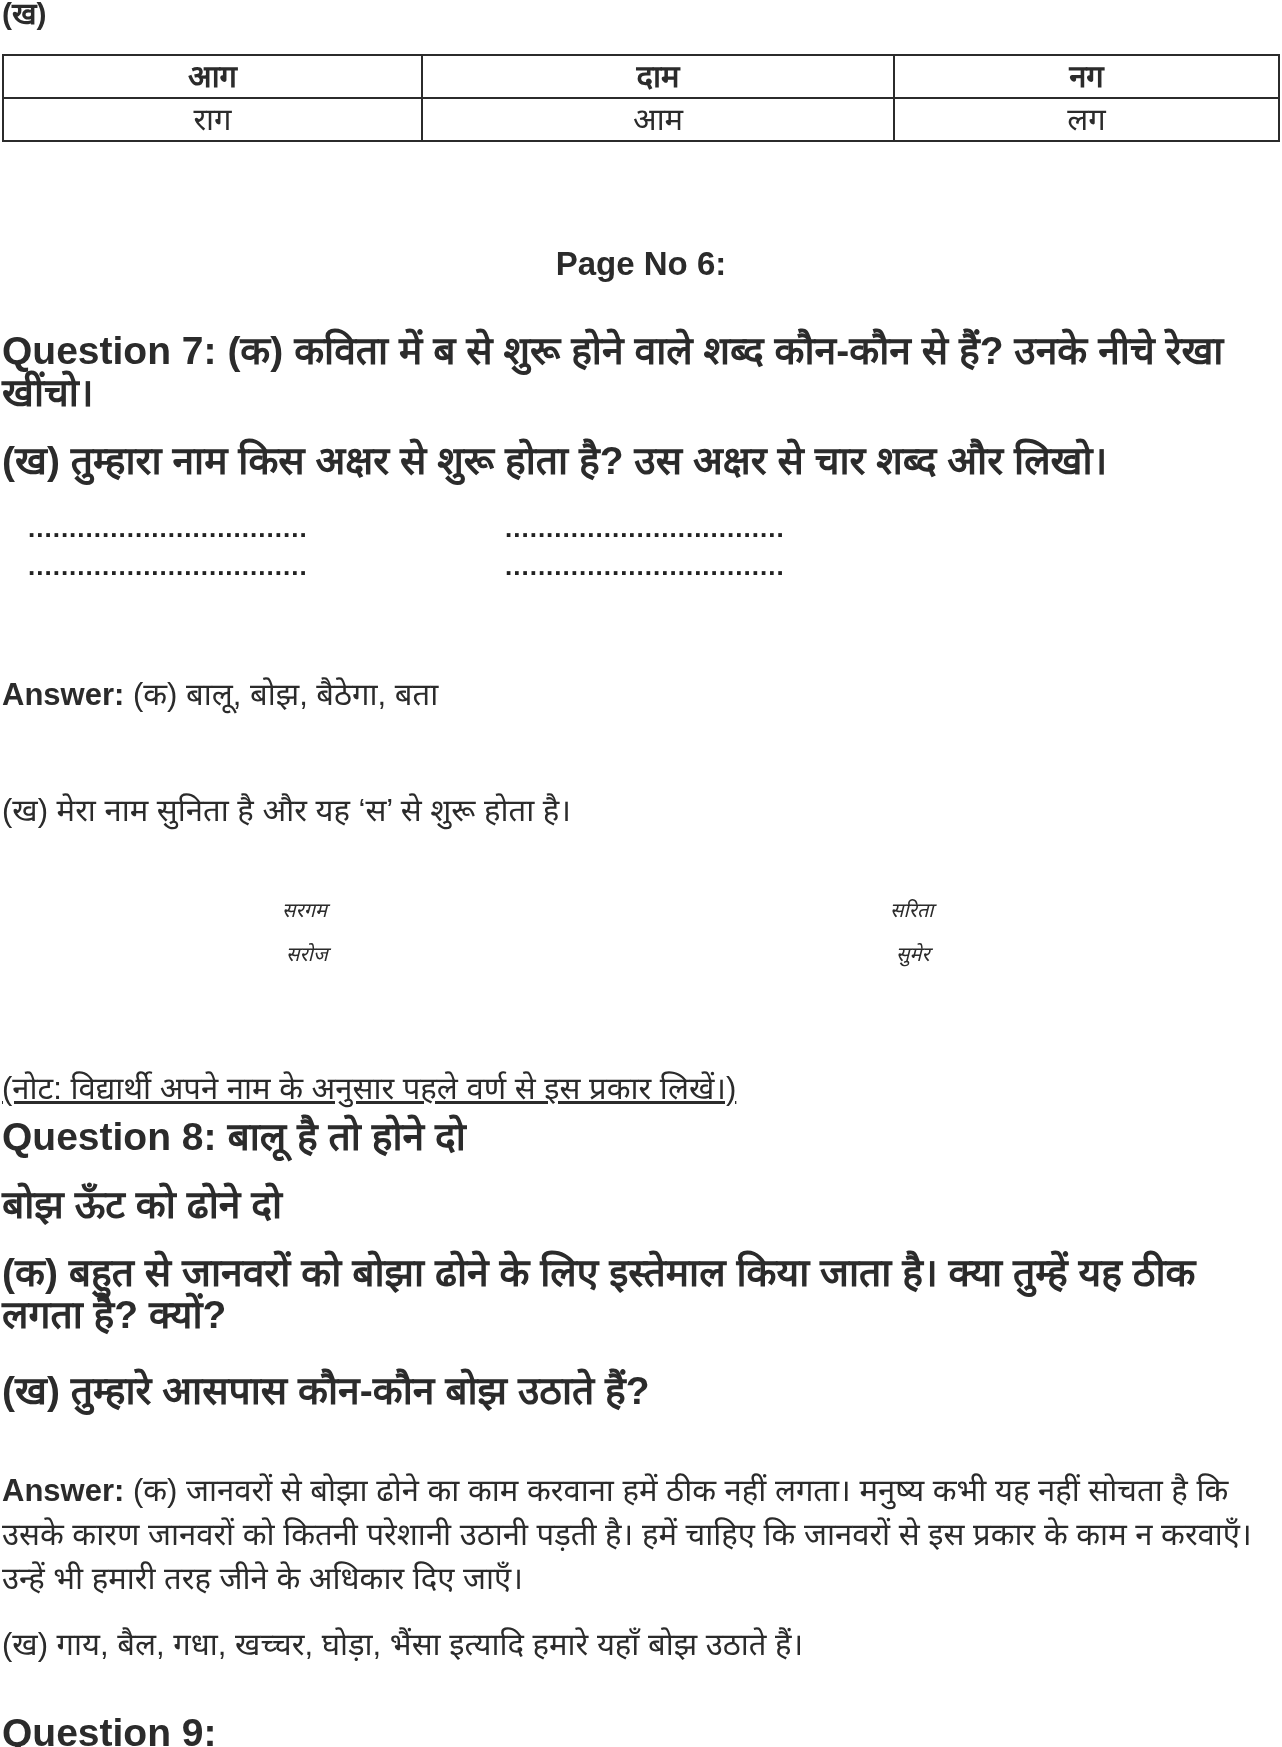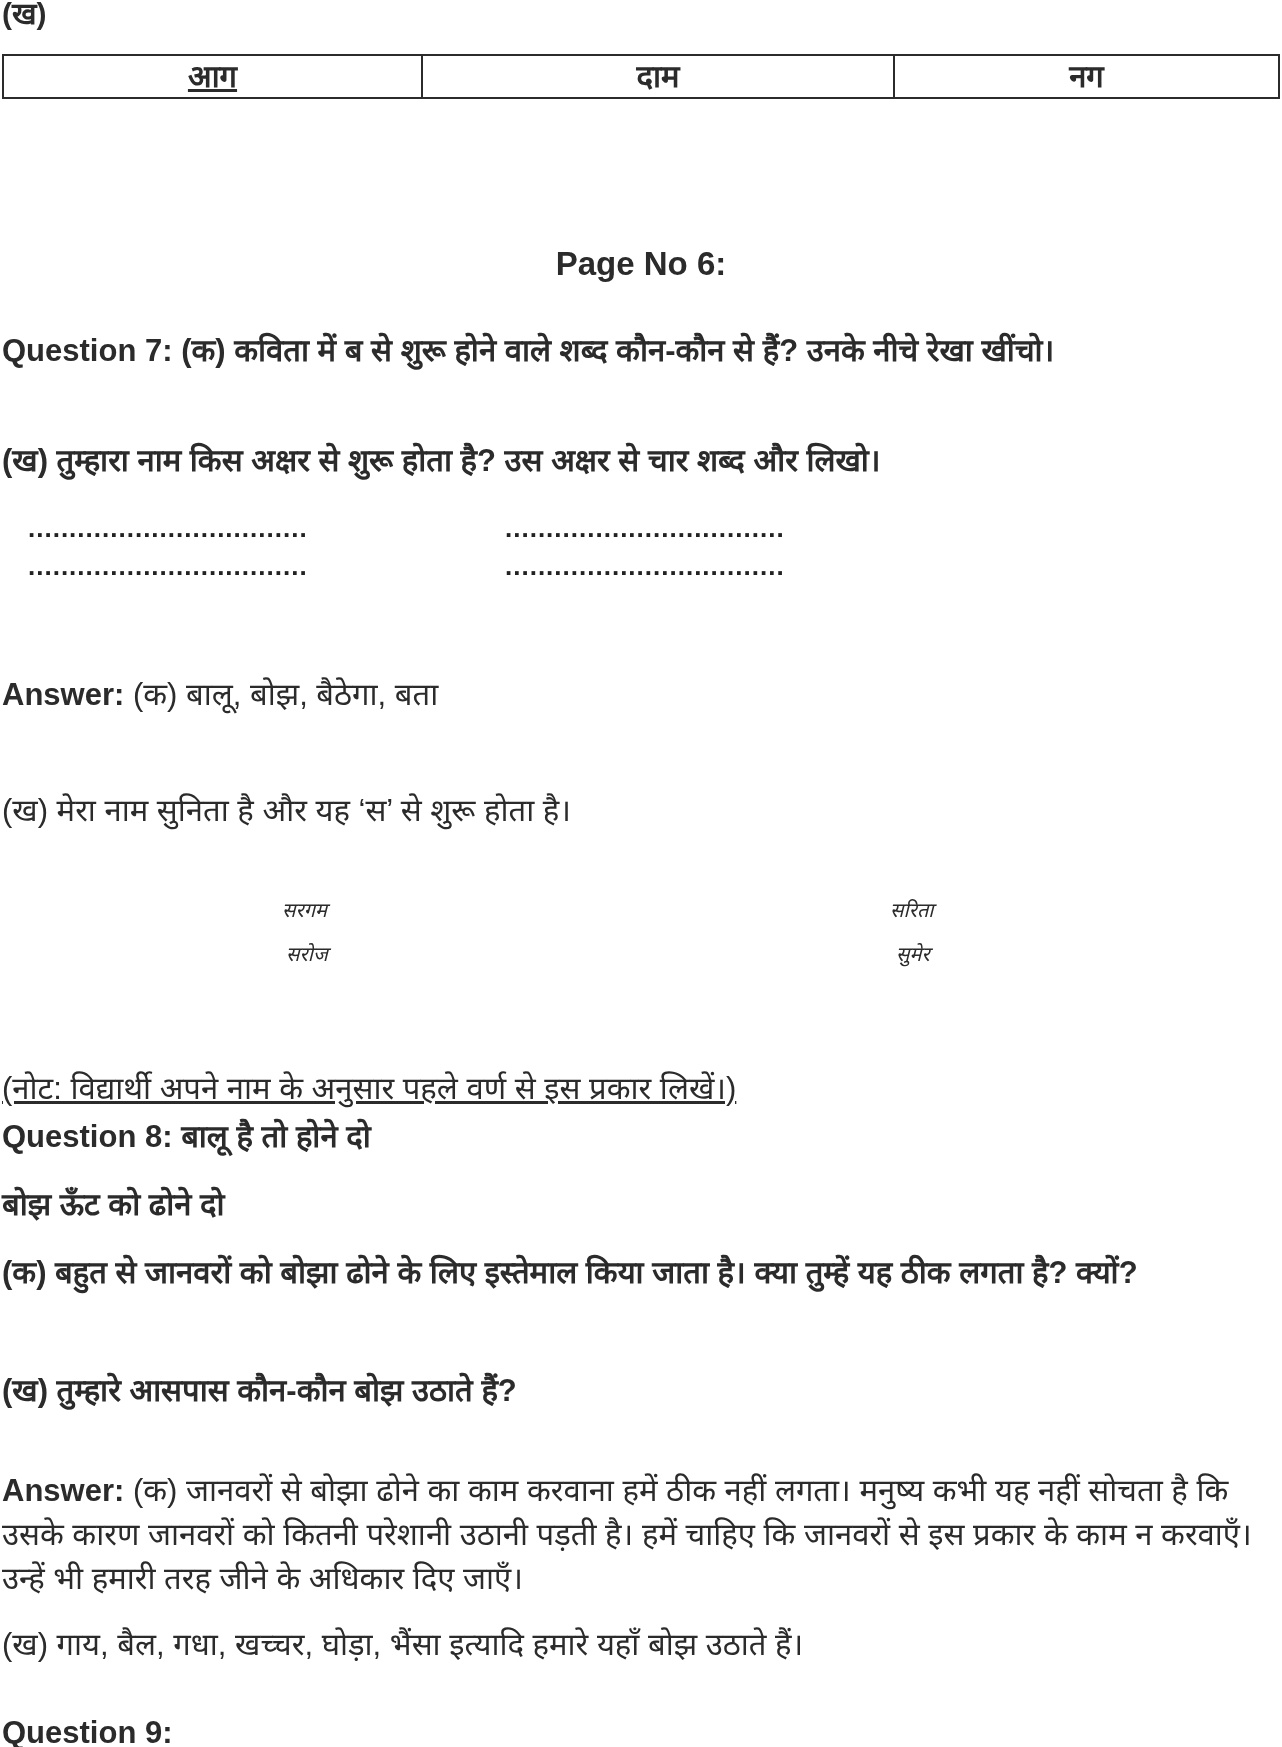--- a/index.html
+++ b/index.html
@@ -30,32 +30,32 @@
       font-size: 31px;
     }
     table.words td {
       border: 2px solid #2b2b2b;
       text-align: center;
       height: 41px;
       padding: 0;
       line-height: 40px;
     }
     table.words tr:first-child td { font-weight: bold; }
-    table.words td.c1 { width: 417px; text-decoration: underline; }
+    table.words td.c1 { width: 417px; }
     table.words td.c2 { width: 470px; }
     .page-heading {
       left: 0; width: 1282px; top: 242px;
       text-align: center;
       font-size: 33px;
       font-weight: bold;
       line-height: 44px;
     }
     .q {
       left: 2px; width: 1275px;
-      font-size: 31px;
+      font-size: 39px;
       font-weight: bold;
       line-height: 42px;
     }
     .q .qlabel { font-weight: bold; }
     .dots {
       font-family: "Liberation Sans", sans-serif;
       font-weight: bold;
       font-size: 26px;
       letter-spacing: 1px;
       line-height: 36px;
@@ -79,20 +79,25 @@
 <body>
 
 <div class="abs label-kha">(ख)</div>
 
 <table class="words">
   <tbody>
       <tr>
     <td class="c1">आग</td>
     <td class="c2">दाम</td>
     <td>नग</td>
+  </tr>
+  <tr>
+    <td class="c1">राग</td>
+    <td class="c2">आम</td>
+    <td>लग</td>
   </tr>
 </tbody>
   </table>
 
 <div class="abs page-heading">Page No 6:</div>
 
 <div class="abs q" style="top:330px;">
   <span class="qlabel">Question 7:</span>
   <span>(क) कविता में ब से शुरू होने वाले शब्द कौन-कौन से हैं? उनके नीचे रेखा खींचो।</span>
 </div>

